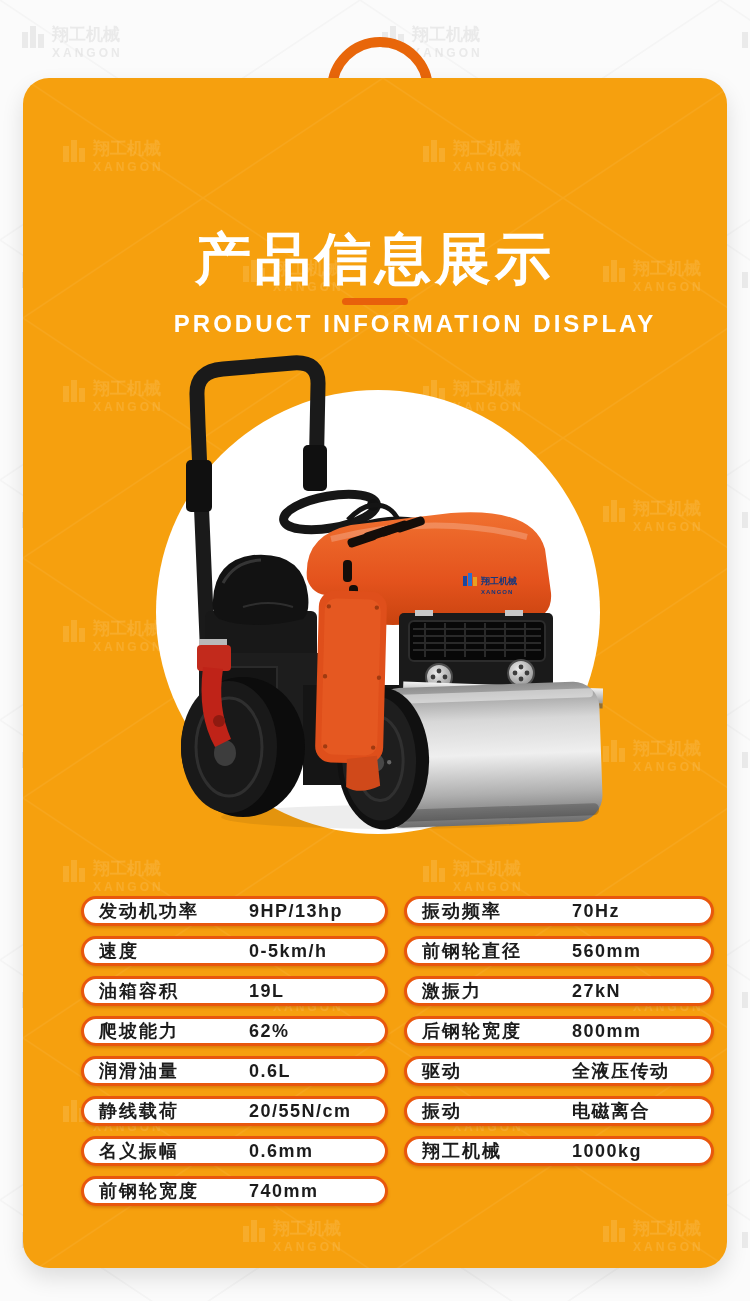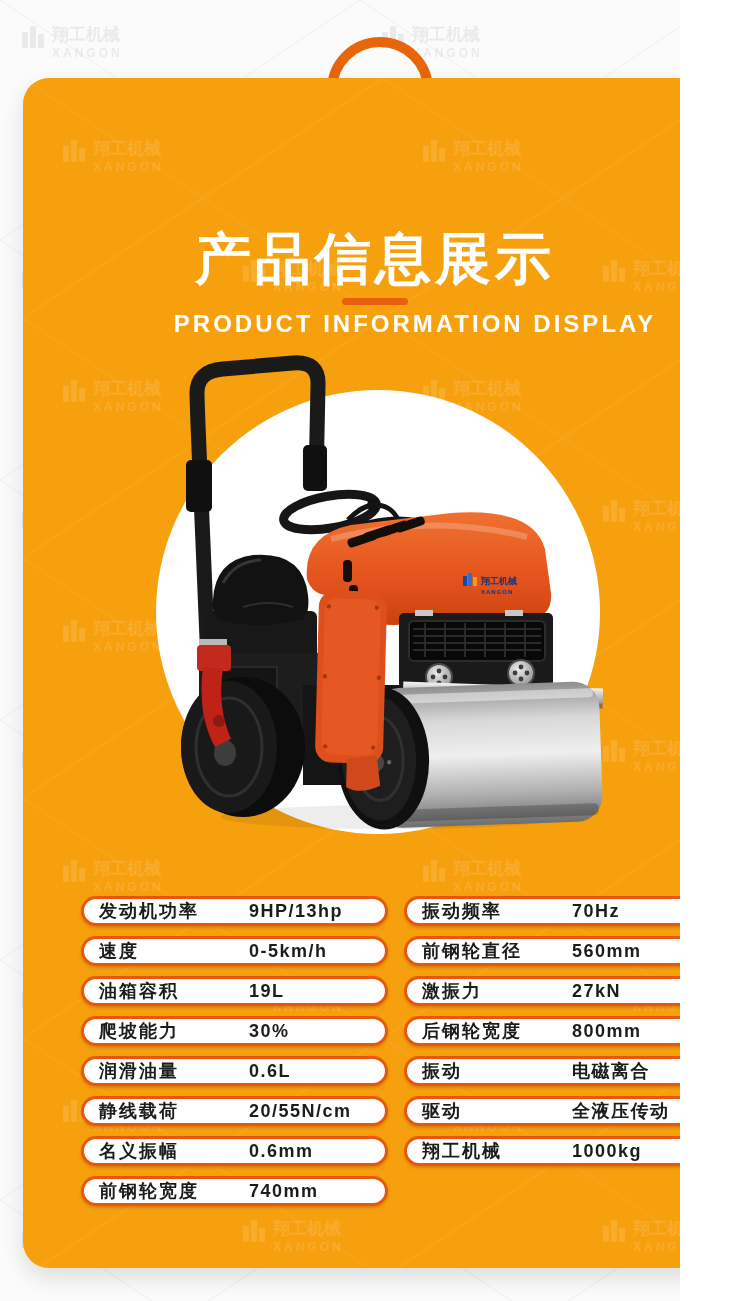--- a/index.html
+++ b/index.html
@@ -1,17 +1,17 @@
 <!DOCTYPE html>
 <html><head>
 <meta charset="utf-8">
 <style>
   html,body{margin:0;padding:0;}
   .stage{
-    position:relative;width:680px;height:1301px;overflow:hidden;
+    position:relative;width:750px;height:1301px;overflow:hidden;
     background:#fbfbfb;
     font-family:"Liberation Sans","DejaVu Sans",sans-serif;
   }
   .wm-layer{position:absolute;left:0;top:0;pointer-events:none;}
 
   
   .ring{
     position:absolute;left:327px;top:37px;width:106px;height:106px;
     border:10px solid #E8660A;border-radius:50%;box-sizing:border-box;z-index:1;
   }
@@ -292,21 +292,21 @@
       <div class="pill">
         <span class="lbl">速度</span>
         <span class="val">0-5km/h</span>
       </div>
       <div class="pill">
         <span class="lbl">油箱容积</span>
         <span class="val">19L</span>
       </div>
       <div class="pill">
         <span class="lbl">爬坡能力</span>
-        <span class="val">30%</span>
+        <span class="val">62%</span>
       </div>
       <div class="pill">
         <span class="lbl">润滑油量</span>
         <span class="val">0.6L</span>
       </div>
       <div class="pill">
         <span class="lbl">静线载荷</span>
         <span class="val">20/55N/cm</span>
       </div>
       <div class="pill">
@@ -327,26 +327,26 @@
       </div>
       <div class="pill">
         <span class="lbl">激振力</span>
         <span class="val">27kN</span>
       </div>
       <div class="pill">
         <span class="lbl">后钢轮宽度</span>
         <span class="val">800mm</span>
       </div>
       <div class="pill">
+        <span class="lbl">驱动</span>
+        <span class="val">全液压传动</span>
+      </div>
+      <div class="pill">
         <span class="lbl">振动</span>
         <span class="val">电磁离合</span>
-      </div>
-      <div class="pill">
-        <span class="lbl">驱动</span>
-        <span class="val">全液压传动</span>
       </div>
       <div class="pill">
         <span class="lbl">翔工机械</span>
         <span class="val">1000kg</span>
       </div>
     </div>
   </div>
 </div>
 
 </body></html>

